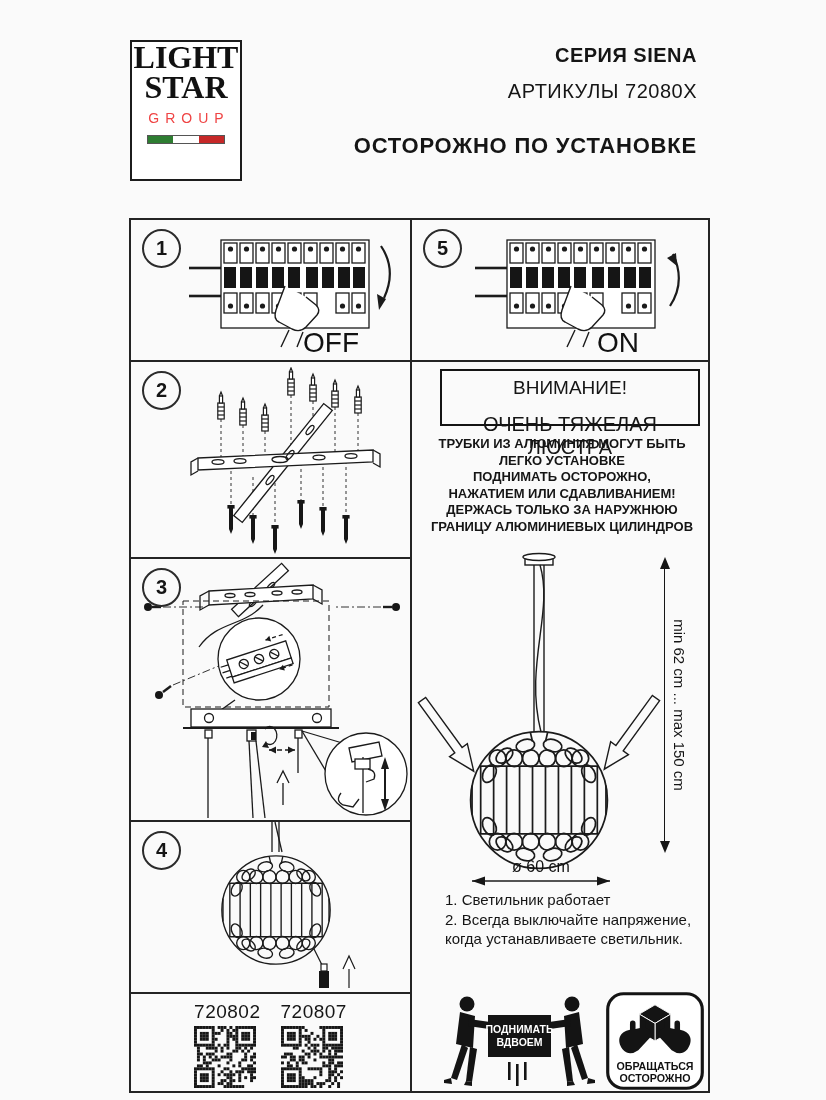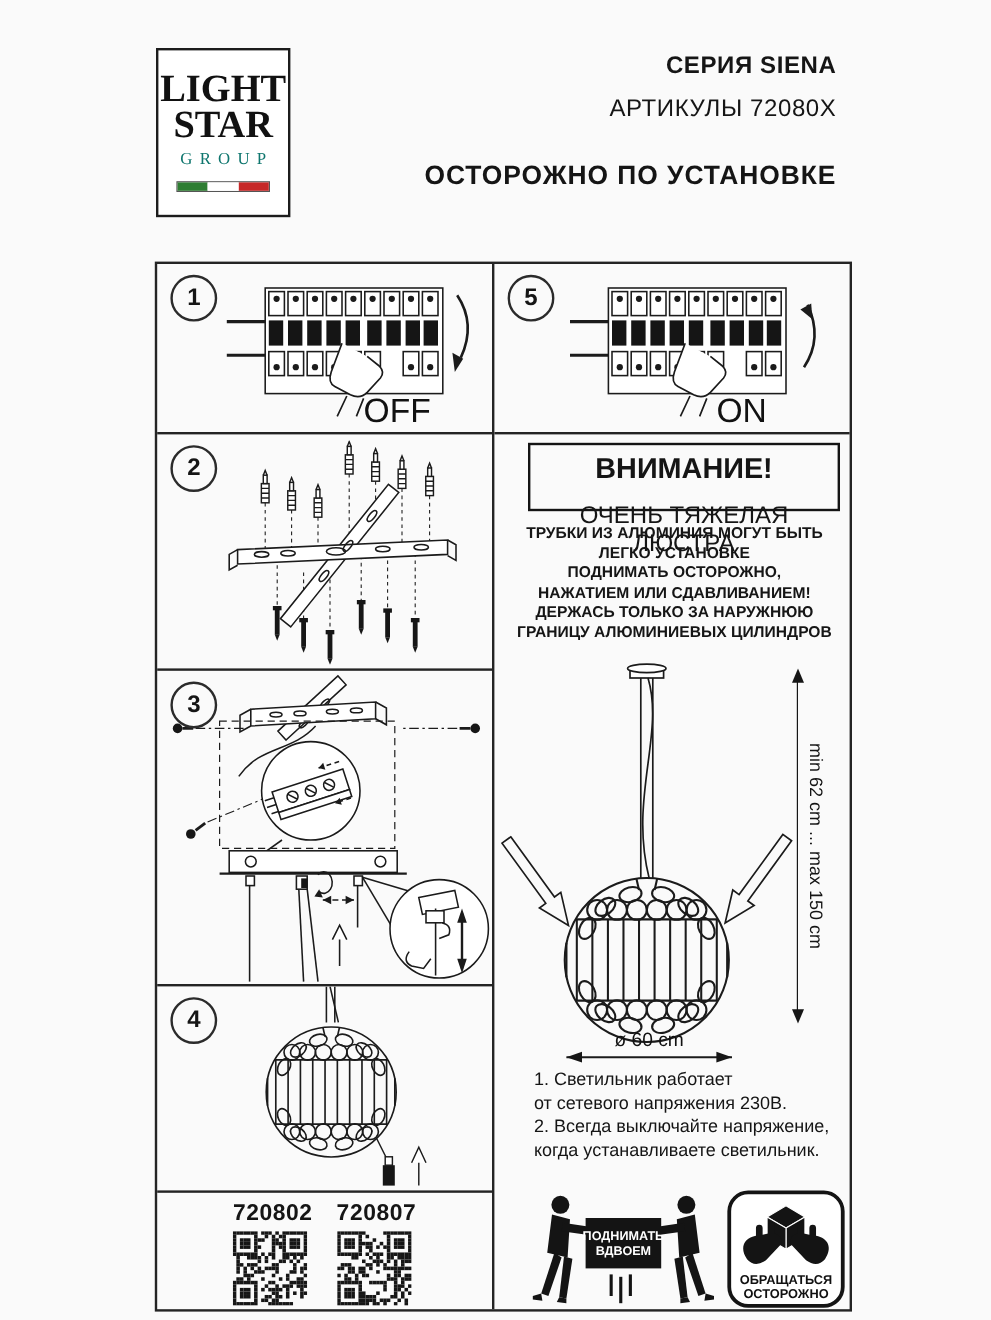--- a/index.html
+++ b/index.html
@@ -1,22 +1,22 @@
 <!DOCTYPE html>
 <html><head>
 <meta charset="utf-8">
 <style>
   html,body{margin:0;padding:0;}
   body{background:#e9e9e9;font-family:"Liberation Sans",sans-serif;color:#151515;}
   .page{position:relative;width:826px;height:1100px;background:#fafafa;margin:0 auto;overflow:hidden;}
 
   
-  .logo-box{position:absolute;left:130px;top:40px;width:112px;height:141px;border:2px solid #1c1c1c;background:#fff;text-align:center;box-sizing:border-box;padding-top:16px;}
+  .logo-box{position:absolute;left:130px;top:40px;width:112px;height:141px;border:2px solid #1c1c1c;background:#fff;text-align:center;box-sizing:border-box;padding-top:0;}
   .logo-word{font-family:"Liberation Serif",serif;font-weight:bold;font-size:32px;line-height:30px;letter-spacing:0px;color:#111;}
-  .logo-group{font-family:Liberation Serif, serif;font-size:14px;letter-spacing:6px;margin-top:8px;color:#0f766e;text-indent:6px;}
+  .logo-group{font-family:Liberation Sans, sans-serif;font-size:14px;letter-spacing:6px;margin-top:8px;color:#ef4444;text-indent:6px;}
   .flag-bar{width:78px;height:9px;margin:9px auto 0;border:1px solid #555;display:flex;box-sizing:border-box;}
   .flag-bar span{flex:1;}
 
   .head-titles{position:absolute;right:129px;top:44px;text-align:right;}
   .head-series{font-size:20px;font-weight:bold;letter-spacing:.5px;}
   .head-articles{font-size:20px;font-weight:normal;letter-spacing:.5px;margin-top:13px;}
   .head-main{margin-top:29px;font-size:22px;font-weight:bold;letter-spacing:.8px;line-height:28px;}
 
   
   .sheet-table{position:absolute;left:129px;top:218px;width:581px;height:875px;border:2px solid #242424;display:flex;box-sizing:border-box;}
@@ -26,36 +26,36 @@
   .cell.last{border-bottom:none;flex:1;}
 
   .stepnum{position:absolute;left:11px;top:9px;width:35px;height:35px;border:2px solid #2b2b2b;border-radius:50%;display:flex;align-items:center;justify-content:center;font-size:20px;font-weight:bold;z-index:2;background:transparent;}
 
   svg{display:block;}
   .draw{position:absolute;}
   text{font-family:"Liberation Sans",sans-serif;}
 
   
   .warn-box{position:absolute;left:28px;top:7px;width:260px;height:57px;border:2.5px solid #141414;box-sizing:border-box;text-align:center;padding-top:6px;}
-  .warn-title{font-size:24px;font-weight:bold;}
+  .warn-title{font-size:19px;font-weight:normal;}
   .warn-sub{font-size:20px;margin-top:14px;}
   .warn-body{position:absolute;left:2px;top:74px;width:296px;text-align:center;font-size:13px;font-weight:bold;line-height:16.5px;}
 
   .vdim{position:absolute;left:252px;top:196px;height:294px;width:20px;}
   .vdim .line{position:absolute;left:0;top:4px;bottom:4px;width:0;border-left:1.8px solid #161616;}
   .vdim .arr{position:absolute;left:-4.1px;width:0;height:0;border-left:5px solid transparent;border-right:5px solid transparent;}
   .vdim .arr.up{top:-1px;border-bottom:12px solid #161616;}
   .vdim .arr.dn{bottom:-1px;border-top:12px solid #161616;}
   .vdim-label{position:absolute;left:7px;top:50%;transform:translateY(-50%);writing-mode:vertical-rl;font-size:15px;white-space:nowrap;}
 
   .notes{position:absolute;left:33px;top:528px;width:262px;font-size:15px;line-height:19.5px;}
 
   .codes-wrap{display:flex;justify-content:center;gap:20px;padding-top:7px;}
   .code-col{text-align:center;}
-  .code-num{font-size:19px;font-weight:bold;letter-spacing:.5px;margin-bottom:3px;}
+  .code-num{font-size:19px;font-weight:normal;letter-spacing:.5px;margin-bottom:3px;}
 </style>
 </head>
 <body>
 
 <svg width="0" height="0" style="position:absolute" aria-hidden="true">
   <defs>
 
     <g id="sphereG" fill="none" stroke="#1b1b1b" stroke-width="2.4">
       <circle r="95"></circle>
       <line x1="-93" y1="-20" x2="-93" y2="20"></line>
@@ -897,21 +897,20 @@
 
         <div class="vdim">
           <div class="line"></div>
           <div class="arr up"></div>
           <div class="arr dn"></div>
           <span class="vdim-label">min 62 cm ... max 150 cm</span>
         </div>
 
         <div class="notes">
           <div>1. Светильник работает</div>
-          <div>от сетевого напряжения 230В.</div>
           <div>2. Всегда выключайте напряжение,</div>
           <div>когда устанавливаете светильник.</div>
         </div>
 
         <svg class="draw" style="left:30px;top:630px" width="155" height="100" viewBox="0 0 155 100">
           <g fill="#141414" stroke="none">
             <circle cx="25" cy="12" r="7.5"></circle>
             <path d="M18,20 L33,24 L31,56 L14,52 Z"></path>
             <path d="M27,27 L48,30 L47,37 L26,34 Z"></path>
             <path d="M20,52 L9,86 L15,88 L26,56 Z"></path>

